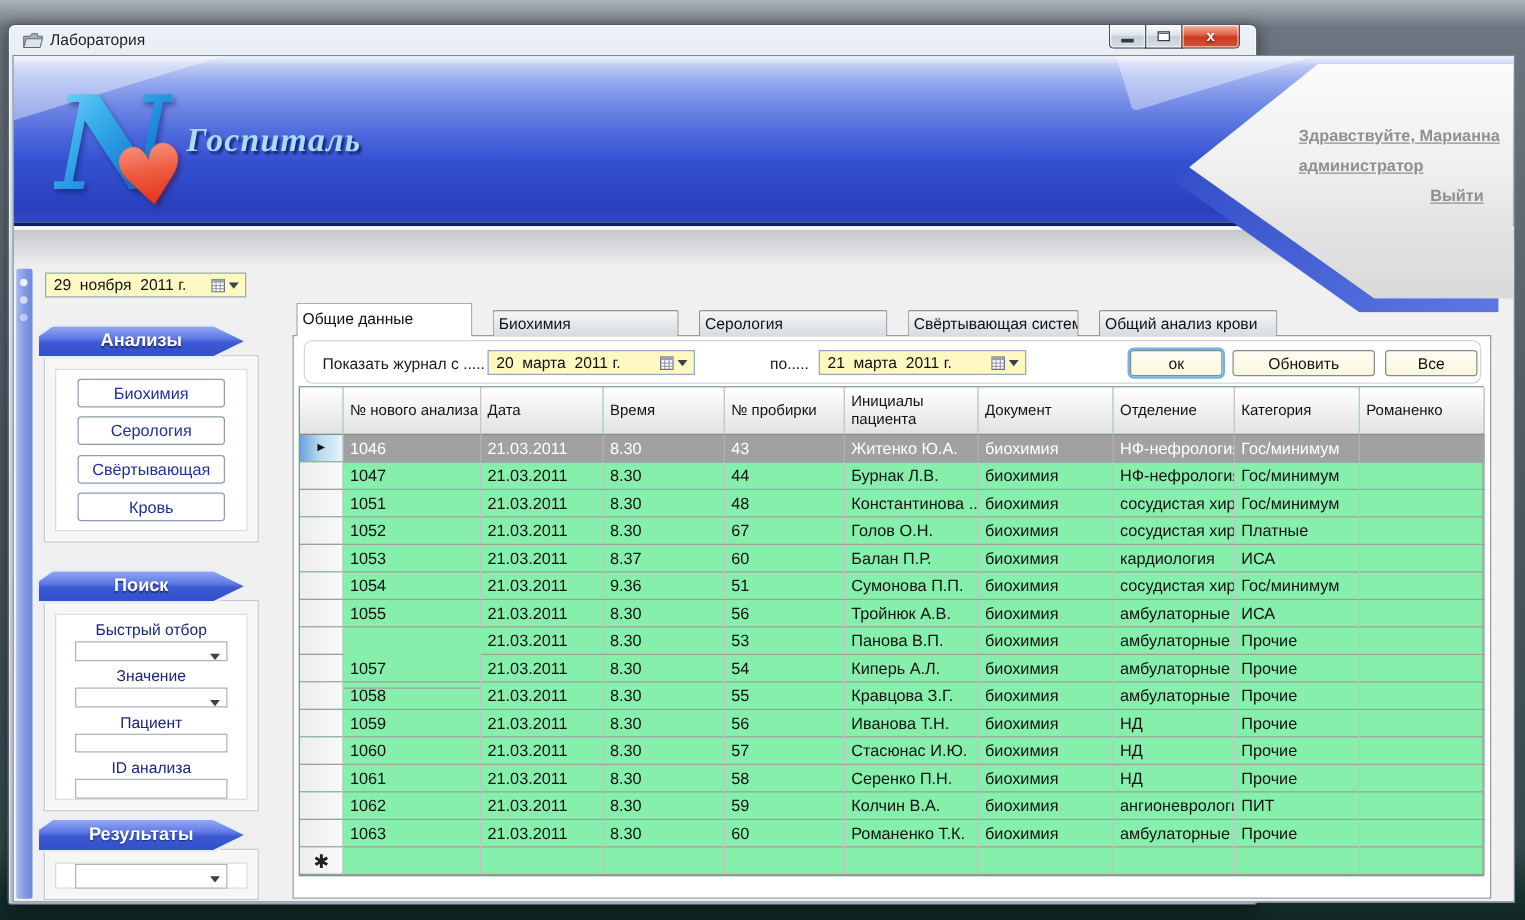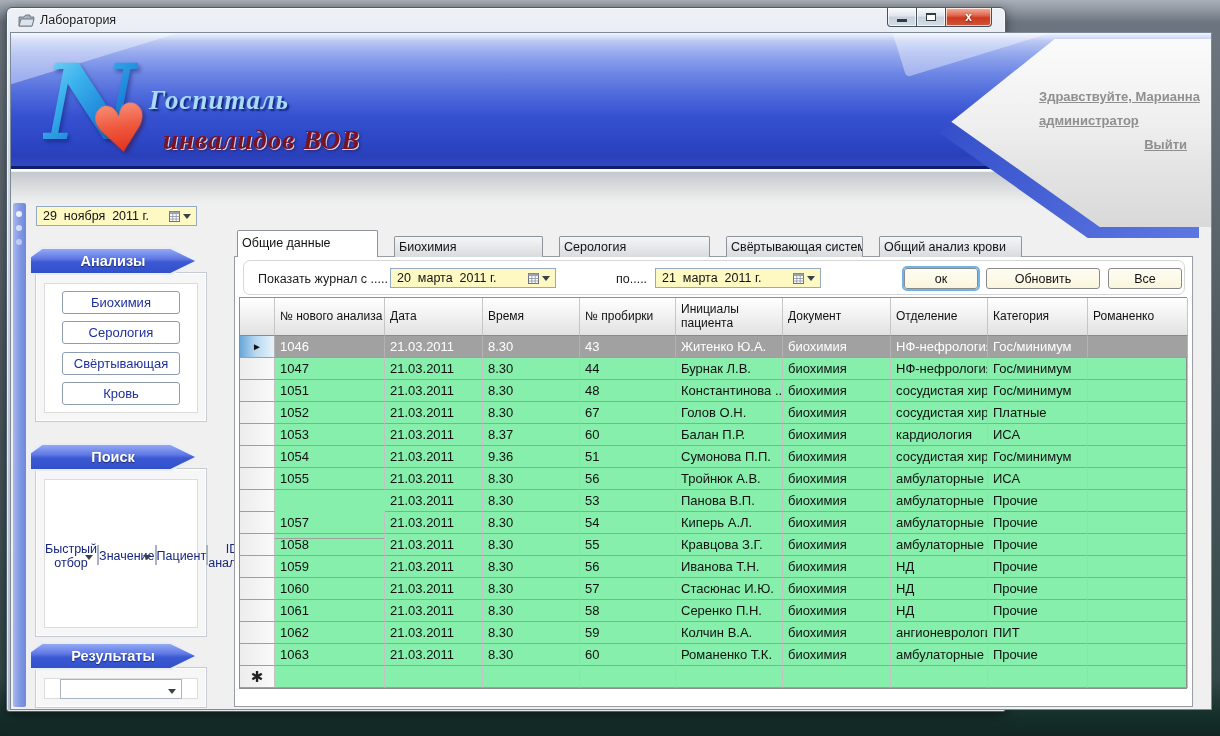--- a/index.html
+++ b/index.html
@@ -4,21 +4,21 @@
 <style>
   * { box-sizing: border-box; margin:0; padding:0; }
   html,body { width:1220px; height:736px; overflow:hidden; }
   body {
     position:relative;
     font-family:"Liberation Sans", sans-serif;
     background: linear-gradient(180deg,#aab0b8 0%,#939aa4 1.2%,#6d7680 3%,#515c62 45%,#35494a 92%,#16302c 97%,#102622 100%);
   }
   
   .window {
-    position:absolute; left:6px; top:7px; width:1000px; height:705px;
+    position:absolute; left:6px; top:19px; width:1000px; height:705px;
     border:1px solid #4e5d6a; border-radius:6px 6px 3px 3px;
     background: linear-gradient(180deg,#eef2f7 0%,#d3dbe6 18%,#bfc9d6 60%,#b3becc 100%);
     box-shadow: 0 3px 12px rgba(0,0,0,.5), inset 0 0 0 1px rgba(255,255,255,.65);
   }
   .titlebar { position:absolute; left:0; top:0; right:0; height:24px; }
   .title-icon { position:absolute; left:11px; top:6px; width:17px; height:13px; }
   .title-text { position:absolute; left:33px; top:5px; font-size:12.5px; color:#1c1c1c; text-shadow:0 1px 2px rgba(255,255,255,.8); }
   .win-controls { position:absolute; top:0; right:13px; display:flex; }
   .win-btn {
     width:30px; height:19px; border:1px solid #44525e; border-top:none; margin-left:-1px;
@@ -173,21 +173,20 @@
 
     <div class="chevron-wrap">
       <div class="chevron-blue"></div>
       <div class="chevron"></div>
     </div>
 
     <div class="logo">
       <span class="logo-n">N</span>
       <span class="logo-heart">♥</span>
       <span class="brand1">Госпиталь</span>
-      <span class="brand2">инвалидов ВОВ</span>
     </div>
 
     <div class="greeting-block">
       <div class="greet-line">Здравствуйте, Марианна</div>
       <div class="greet-line">администратор</div>
       <div class="logout">Выйти</div>
     </div>
 
     <div class="left-strip"></div>
     <div class="dot" style="top:178px;"></div>
@@ -215,21 +214,21 @@
           <div class="analysis-btn">Серология</div>
           <div class="analysis-btn">Свёртывающая</div>
           <div class="analysis-btn">Кровь</div>
         </div>
     </div>
 
     <div class="ghead-outer" style="left:18px; top:410px;">
         <div class="ghead">Поиск</div>
       </div>
     <div class="side-panel" style="left:24px; top:435px; width:172px; height:169px;">
-      <div class="panel-white" id="search-fields" style="display:flex; flex-direction:row; align-items:center;">
+      <div class="panel-white" id="search-fields" style="display:flex; flex-direction:column; align-items:center;">
           <div class="field-label">Быстрый отбор</div>
           <div class="combo">
             <div style="font-size: 12px;"></div>
             <div class="arr-down"></div>
           </div>
           <div class="field-label">Значение</div>
           <div class="combo">
             <div style="font-size: 12px;"></div>
             <div class="arr-down"></div>
           </div>

